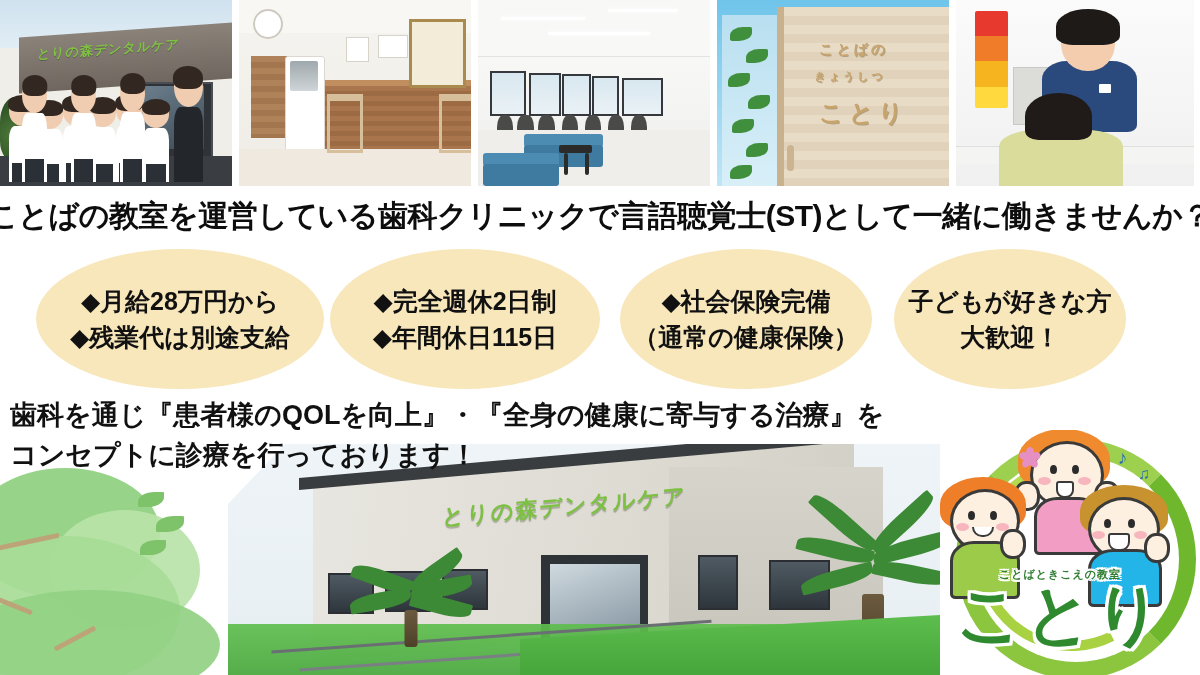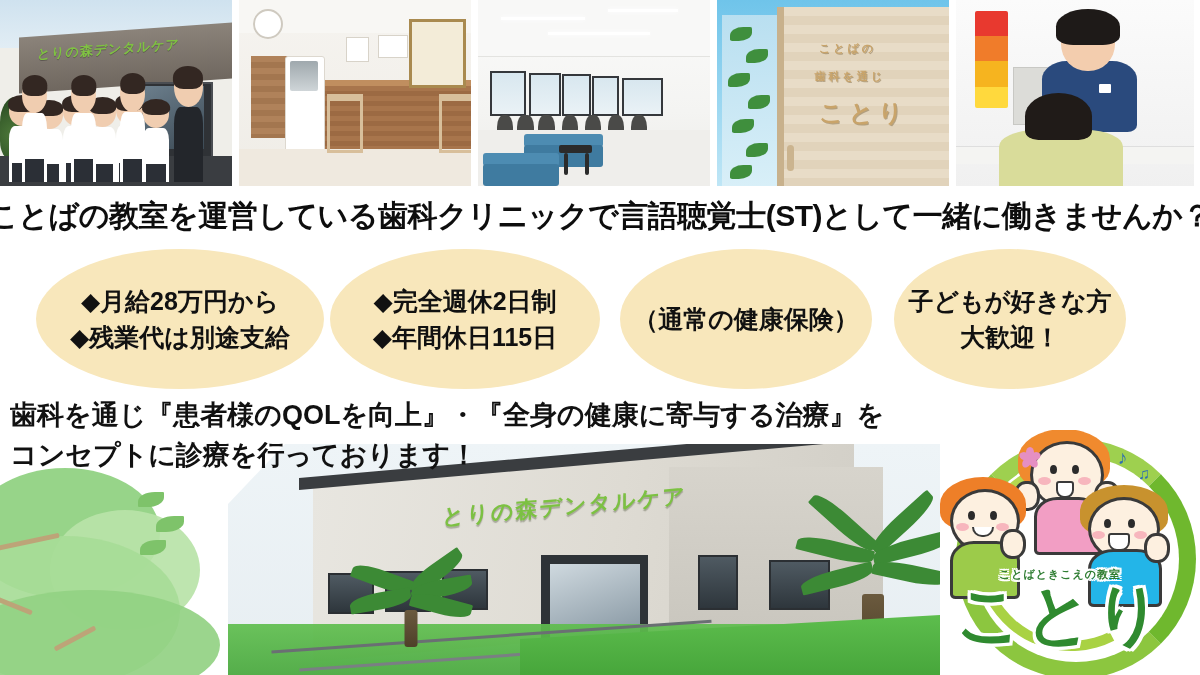--- a/index.html
+++ b/index.html
@@ -80,21 +80,21 @@
   
   .ph4-sky{position:absolute;inset:0;background:linear-gradient(#6fc4ea,#bfe6f6);}
   .ph4-door{position:absolute;left:26%;top:4%;width:74%;height:96%;
      background:repeating-linear-gradient(180deg,#e8dcc7 0 9px,#e1d3bb 9px 18px);
      border-left:7px solid #c8b18c;}
   .ph4-leaf-col{position:absolute;left:2%;top:8%;width:24%;height:92%;
      background:linear-gradient(#b9dff0,#d8eff8);overflow:hidden;}
   .leafy{position:absolute;width:22px;height:14px;border-radius:60% 10% 60% 10%;background:#3f8f3d;}
   .ph4-t1,.ph4-t2,.ph4-t3{position:absolute;color:#c9a46a;font-weight:bold;
      text-shadow:1px 1px 0 rgba(120,95,55,.45);white-space:nowrap;}
-  .ph4-t1{left:44%;top:22%;font-size:11px;letter-spacing:3px;text-align:right;}
+  .ph4-t1{left:44%;top:22%;font-size:14px;letter-spacing:3px;text-align:right;}
   .ph4-t2{left:42%;top:37%;font-size:11px;letter-spacing:3px;}
   .ph4-t3{left:44%;top:52%;font-size:24px;letter-spacing:5px;}
   .ph4-knob{position:absolute;left:30%;bottom:8%;width:7px;height:26px;border-radius:4px;background:#cbb48f;}
 
   
   .ph5-bg{position:absolute;inset:0;background:linear-gradient(#fbfbfb,#f0f0f0);}
   .ph5-wallpocket{position:absolute;left:8%;top:6%;width:14%;height:52%;
      background:linear-gradient(#e8392f 0 26%,#f07c2a 26%,#f07c2a 52%,#f6b41f 52%,#f6b41f 78%,#ffd93d 78%);
      border-radius:2px;}
   .ph5-cab{position:absolute;left:24%;top:36%;width:36%;height:30%;background:#dcdcd8;border:1px solid #c8c8c4;}
@@ -352,21 +352,21 @@
         <span class="leafy" style="left:8px;top:12px;"></span>
         <span class="leafy" style="left:24px;top:34px;"></span>
         <span class="leafy" style="left:6px;top:58px;"></span>
         <span class="leafy" style="left:26px;top:80px;"></span>
         <span class="leafy" style="left:10px;top:104px;"></span>
         <span class="leafy" style="left:24px;top:128px;"></span>
         <span class="leafy" style="left:8px;top:150px;"></span>
       </div>
       <div class="ph4-door"></div>
       <div class="ph4-t1">ことばの</div>
-      <div class="ph4-t2">歯科を通じ</div>
+      <div class="ph4-t2">きょうしつ</div>
       <div class="ph4-t3">ことり</div>
       <div class="ph4-knob"></div>
     </div>
 
     <div class="photo p5">
       <div class="ph5-bg"></div>
       <div class="ph5-wallpocket"></div>
       <div class="ph5-cab"></div>
       <div class="ph5-adult-body"></div>
       <div class="ph5-adult-head"></div>
@@ -383,20 +383,21 @@
   <div class="badges">
     <div class="badge b1">
       <span class="bl">◆月給28万円から</span>
       <span class="bl">◆残業代は別途支給</span>
     </div>
     <div class="badge b2">
       <span class="bl">◆完全週休2日制</span>
       <span class="bl">◆年間休日115日</span>
     </div>
     <div class="badge b3">
+      <span class="bl">◆社会保険完備</span>
       <span class="bl">（通常の健康保険）</span>
     </div>
     <div class="badge b4">
       <span class="bl">子どもが好きな方</span>
       <span class="bl">大歓迎！</span>
     </div>
   </div>
 
   <div class="concept">
     <div>歯科を通じ『患者様のQOLを向上』・『全身の健康に寄与する治療』を</div>

